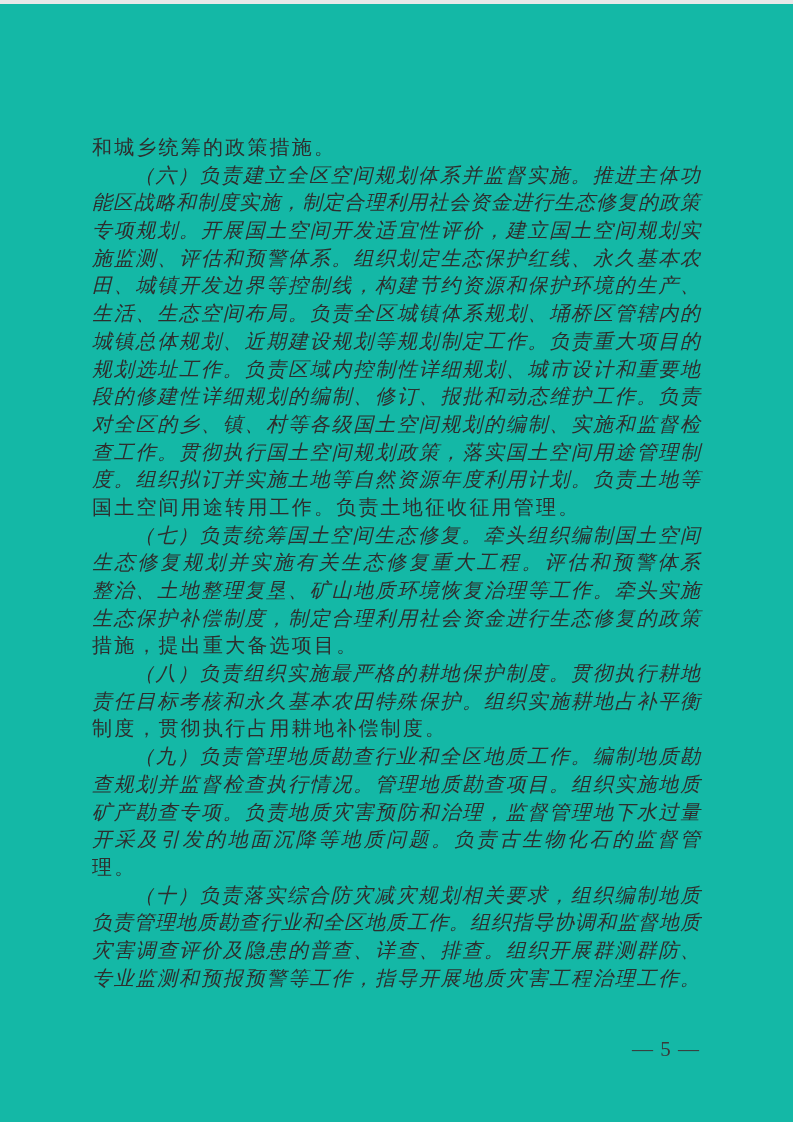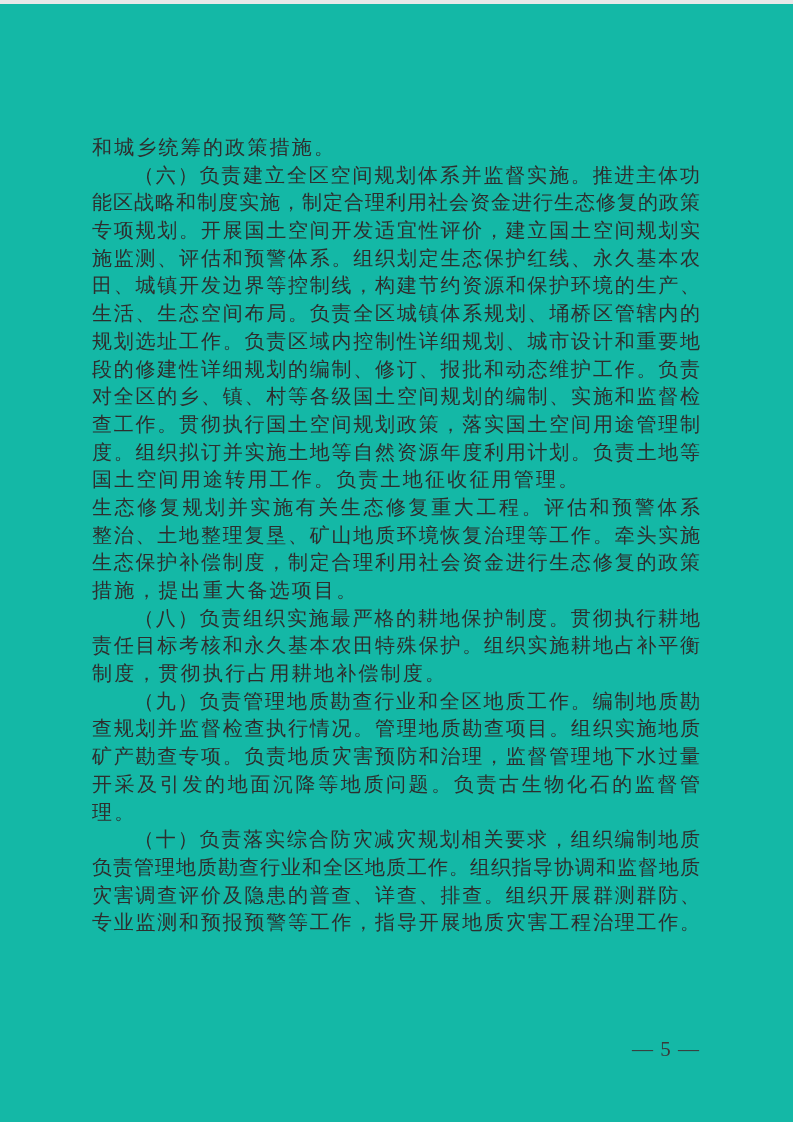--- a/index.html
+++ b/index.html
@@ -28,20 +28,21 @@
     line-height: 27.7px;
     height: 27.7px;
     white-space: nowrap;
   }
   
   .line.fill, .line.first {
     white-space: normal;
     text-align: justify;
     text-align-last: justify;
     text-justify: inter-character;
+    font-style: italic;
   }
   
   .line.first {
     text-indent: 42px;
   }
   
   .line.end {
     letter-spacing: 2.2px;
     text-align: left;
   }
@@ -61,26 +62,28 @@
 <div class="page">
   <div class="text-block">
 
   <div class="line end">和城乡统筹的政策措施。</div>
       <div class="line first">（六）负责建立全区空间规划体系并监督实施。推进主体功</div>
       <div class="line fill">能区战略和制度实施，制定合理利用社会资金进行生态修复的政策</div>
       <div class="line fill">专项规划。开展国土空间开发适宜性评价，建立国土空间规划实</div>
       <div class="line fill">施监测、评估和预警体系。组织划定生态保护红线、永久基本农</div>
       <div class="line fill">田、城镇开发边界等控制线，构建节约资源和保护环境的生产、</div>
       <div class="line fill">生活、生态空间布局。负责全区城镇体系规划、埇桥区管辖内的</div>
+      <div class="line fill">城镇总体规划、近期建设规划等规划制定工作。负责重大项目的</div>
       <div class="line fill">规划选址工作。负责区域内控制性详细规划、城市设计和重要地</div>
       <div class="line fill">段的修建性详细规划的编制、修订、报批和动态维护工作。负责</div>
       <div class="line fill">对全区的乡、镇、村等各级国土空间规划的编制、实施和监督检</div>
       <div class="line fill">查工作。贯彻执行国土空间规划政策，落实国土空间用途管理制</div>
       <div class="line fill">度。组织拟订并实施土地等自然资源年度利用计划。负责土地等</div>
       <div class="line end">国土空间用途转用工作。负责土地征收征用管理。</div>
+      <div class="line first">（七）负责统筹国土空间生态修复。牵头组织编制国土空间</div>
       <div class="line fill">生态修复规划并实施有关生态修复重大工程。评估和预警体系</div>
       <div class="line fill">整治、土地整理复垦、矿山地质环境恢复治理等工作。牵头实施</div>
       <div class="line fill">生态保护补偿制度，制定合理利用社会资金进行生态修复的政策</div>
       <div class="line end">措施，提出重大备选项目。</div>
       <div class="line first">（八）负责组织实施最严格的耕地保护制度。贯彻执行耕地</div>
       <div class="line fill">责任目标考核和永久基本农田特殊保护。组织实施耕地占补平衡</div>
       <div class="line end">制度，贯彻执行占用耕地补偿制度。</div>
       <div class="line first">（九）负责管理地质勘查行业和全区地质工作。编制地质勘</div>
       <div class="line fill">查规划并监督检查执行情况。管理地质勘查项目。组织实施地质</div>
       <div class="line fill">矿产勘查专项。负责地质灾害预防和治理，监督管理地下水过量</div>

